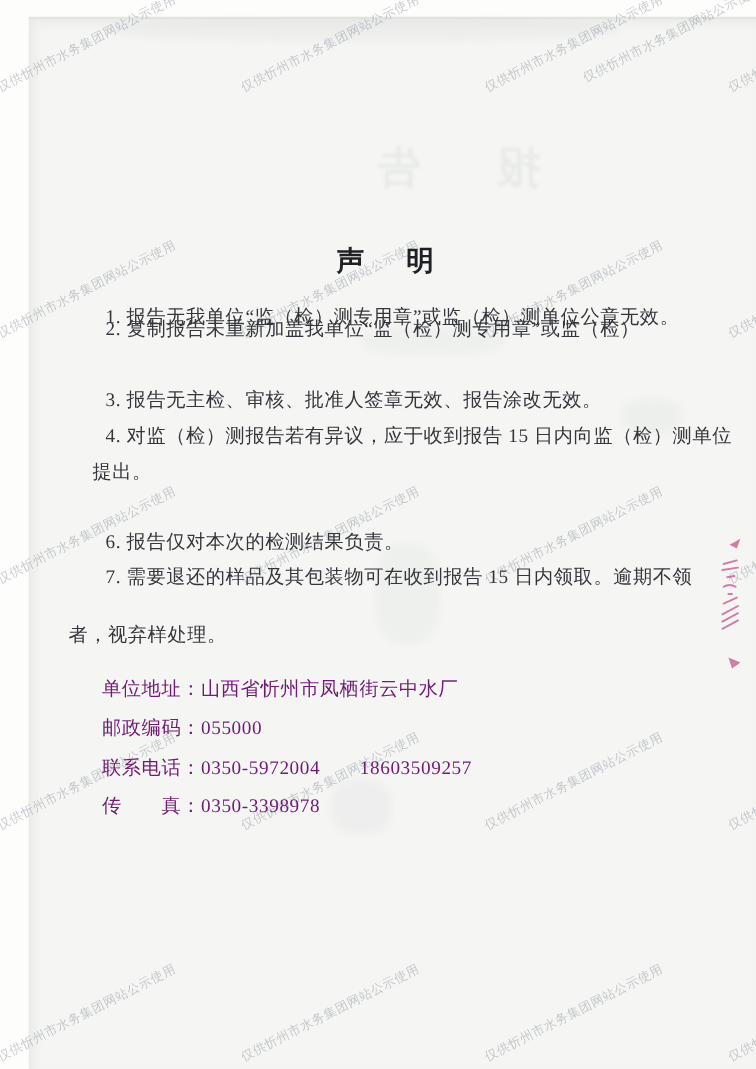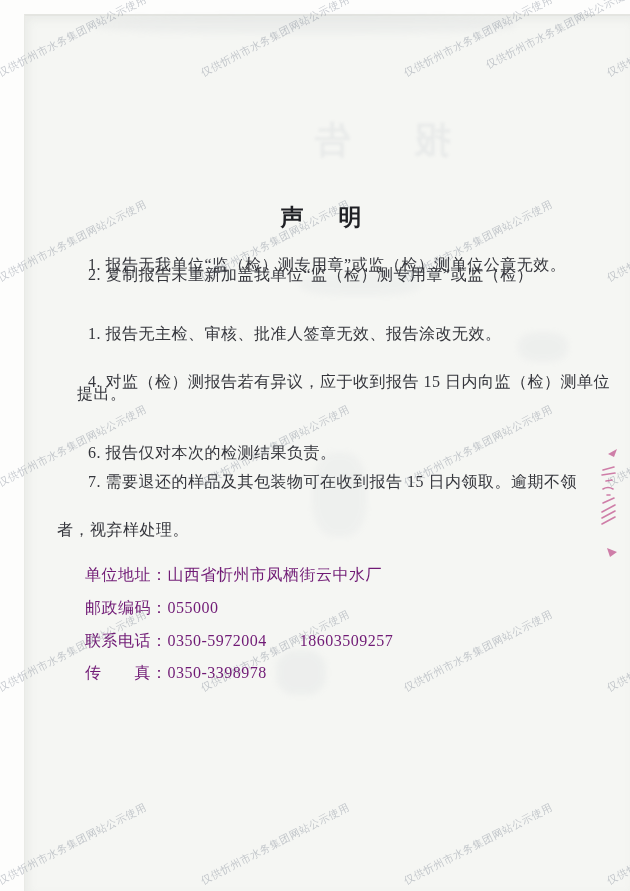--- a/index.html
+++ b/index.html
@@ -83,22 +83,22 @@
       <div class="wm" style="left: 408px; top: 874px; color: rgb(126, 134, 148);">仅供忻州市水务集团网站公示使用</div>
       <div class="wm" style="left: 611px; top: 874px; color: rgb(126, 134, 148);">仅供忻州市水务集团网站公示使用</div>
       <div class="wm" style="left: 490px; top: 58px; color: rgb(126, 134, 148);">仅供忻州市水务集团网站公示使用</div>
     </div>
 
   <h1 class="title">声　明</h1>
 
   <div class="statements" id="statements">
       <div class="stline indent" style="top: 235px; margin-top: 20px;">1. 报告无我单位“监（检）测专用章”或监（检）测单位公章无效。</div>
       <div class="stline indent" style="top: 265px; font-family: Liberation Serif, serif;">2. 复制报告未重新加盖我单位“监（检）测专用章”或监（检）</div>
-      <div class="stline indent" style="top: 324px;">1. 报告无主检、审核、批准人签章无效、报告涂改无效。</div>
-      <div class="stline indent" style="top: 372px;">4. 对监（检）测报告若有异议，应于收到报告 15 日内向监（检）测单位</div>
+      <div class="stline indent" style="top: 324px;">3. 报告无主检、审核、批准人签章无效、报告涂改无效。</div>
+      <div class="stline indent" style="top: 354px;">4. 对监（检）测报告若有异议，应于收到报告 15 日内向监（检）测单位</div>
       <div class="stline" style="top: 384px; margin-left: 20px;">提出。</div>
       <div class="stline indent" style="top: 443px;">6. 报告仅对本次的检测结果负责。</div>
       <div class="stline indent" style="top: 472px; text-align: center;">7. 需要退还的样品及其包装物可在收到报告 15 日内领取。逾期不领</div>
       <div class="stline" style="top: 520px;">者，视弃样处理。</div>
     </div>
 
   <div class="contact" id="contact">
       <div class="ctline" style="top: 565px;">单位地址：山西省忻州市凤栖街云中水厂</div>
       <div class="ctline" style="top: 598px;">邮政编码：055000</div>
       <div class="ctline" style="top: 631px;">联系电话：0350-5972004　　18603509257</div>

